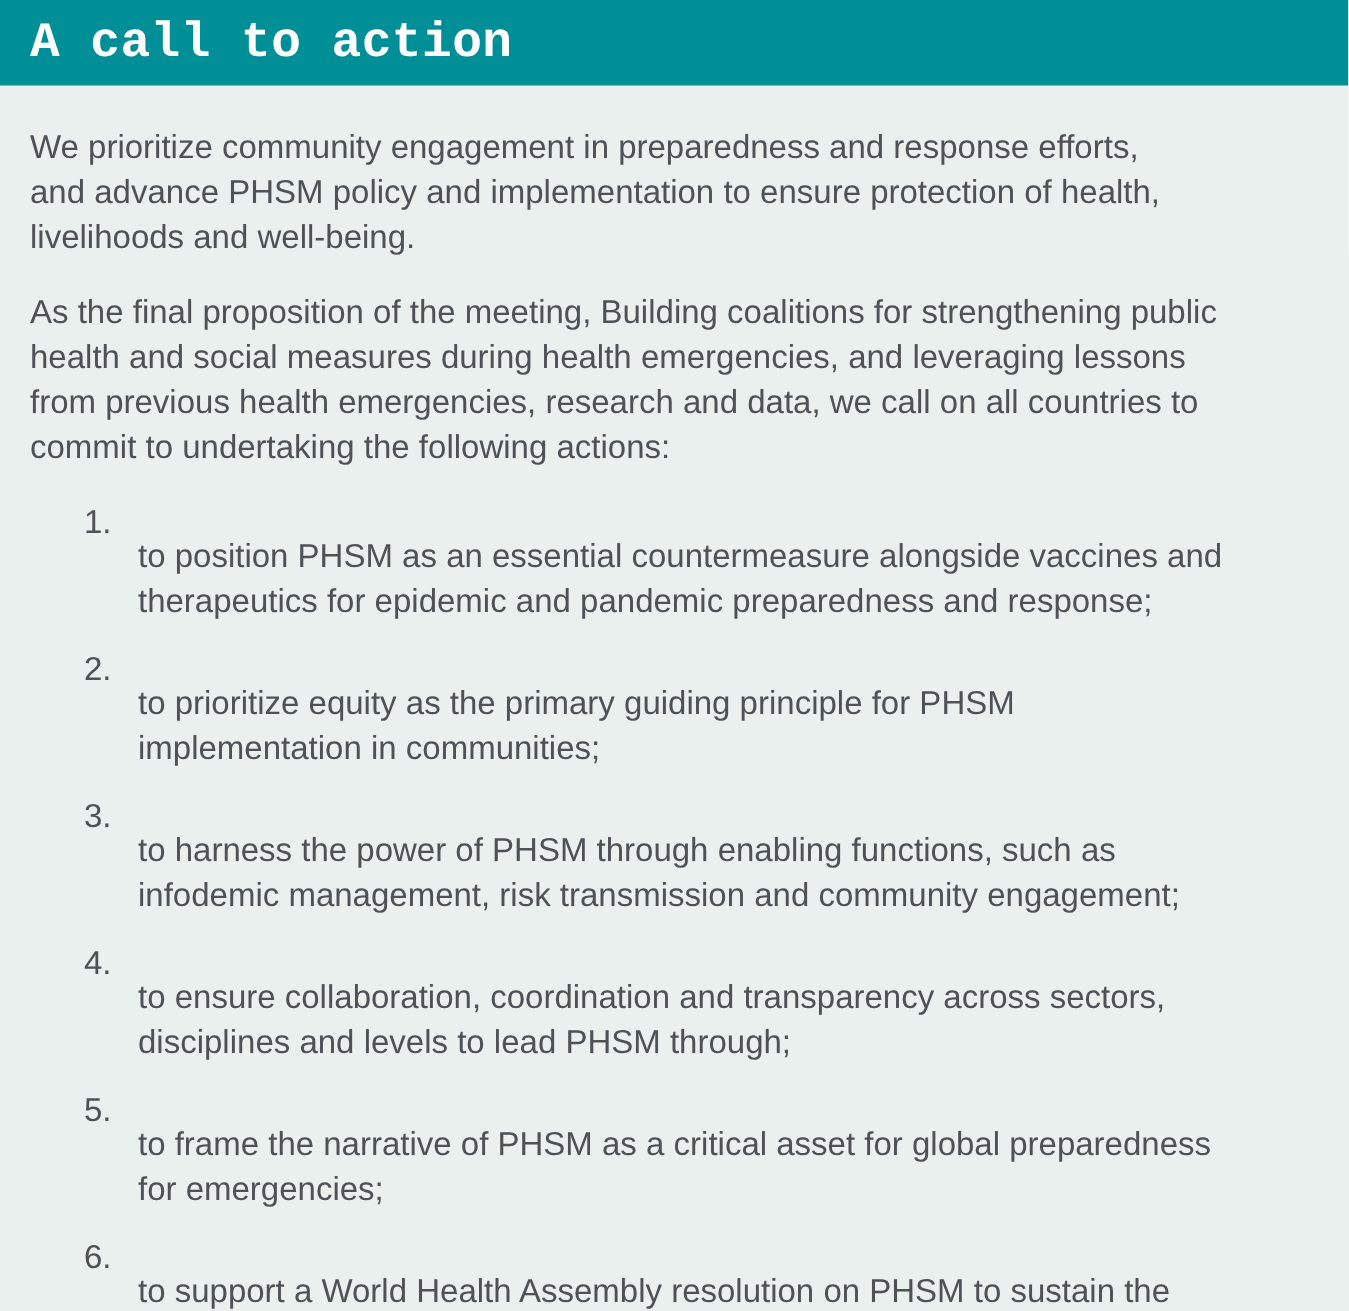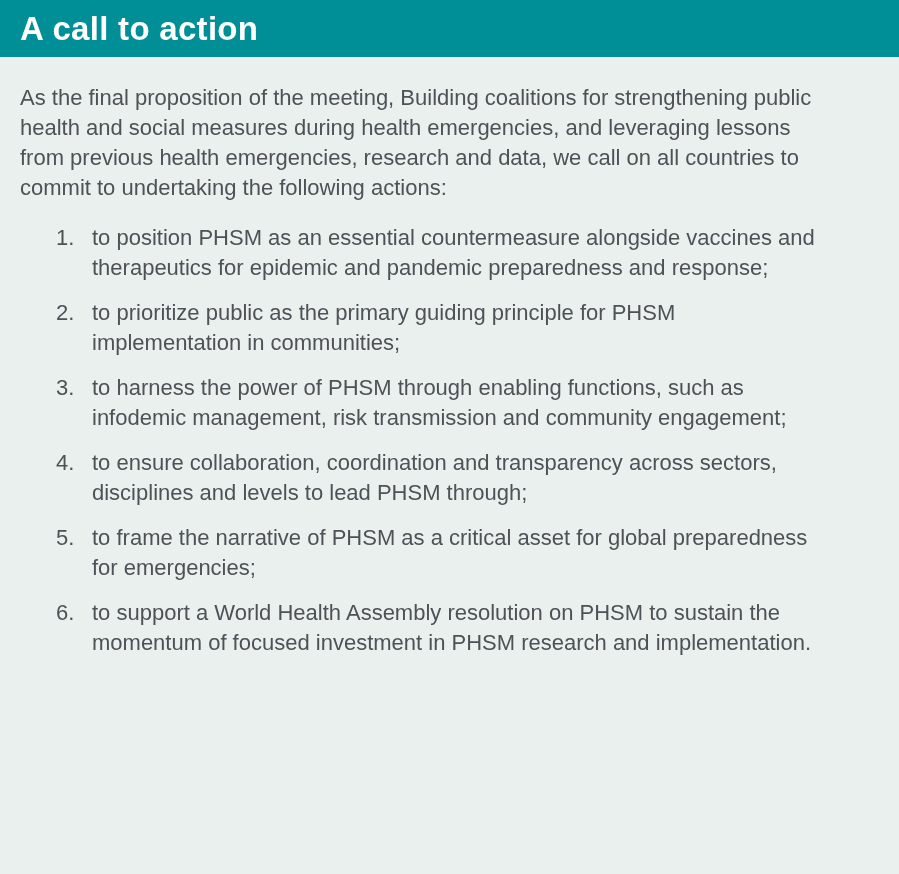--- a/index.html
+++ b/index.html
@@ -16,20 +16,21 @@
     font-family: "Liberation Sans", "DejaVu Sans", sans-serif;
   }
   .header-bar {
     width: 100%;
     height: 57px;
     background: #008E97;
     display: flex;
     align-items: center;
     box-sizing: border-box;
     padding-left: 20px;
+    font-family: Liberation Mono, monospace;
   }
   .page-title {
     color: #ffffff;
     font-size: 33px;
     font-weight: bold;
     letter-spacing: 0.3px;
     line-height: 1;
   }
   .content {
     box-sizing: border-box;
@@ -55,49 +56,53 @@
   ol.action-list li:last-child {
     margin-bottom: 0;
   }
   .li-number {
     flex: 0 0 36px;
     width: 36px;
   }
   .li-text {
     flex: 1 1 auto;
     white-space: pre-line;
+    margin-top: 23px;
   }
 </style>
 </head>
 <body>
 
 <div class="page">
 
   <div class="header-bar">
     <span class="page-title">A call to action</span>
   </div>
 
   <div class="content">
 
 
+    <p>We prioritize community engagement in preparedness and response efforts,
+and advance PHSM policy and implementation to ensure protection of health,
+livelihoods and well-being.</p>
 
     <p>As the final proposition of the meeting, Building coalitions for strengthening public
 health and social measures during health emergencies, and leveraging lessons
 from previous health emergencies, research and data, we call on all countries to
 commit to undertaking the following actions:</p>
 
     <ol class="action-list">
       <li>
         <span class="li-number">1.</span>
         <span class="li-text">to position PHSM as an essential countermeasure alongside vaccines and
 therapeutics for epidemic and pandemic preparedness and response;</span>
       </li>
       <li>
         <span class="li-number">2.</span>
-        <span class="li-text">to prioritize public as the primary guiding principle for PHSM
+        <span class="li-text">to prioritize equity as the primary guiding principle for PHSM
 implementation in communities;</span>
       </li>
       <li>
         <span class="li-number">3.</span>
         <span class="li-text">to harness the power of PHSM through enabling functions, such as
 infodemic management, risk transmission and community engagement;</span>
       </li>
       <li>
         <span class="li-number">4.</span>
         <span class="li-text">to ensure collaboration, coordination and transparency across sectors,

